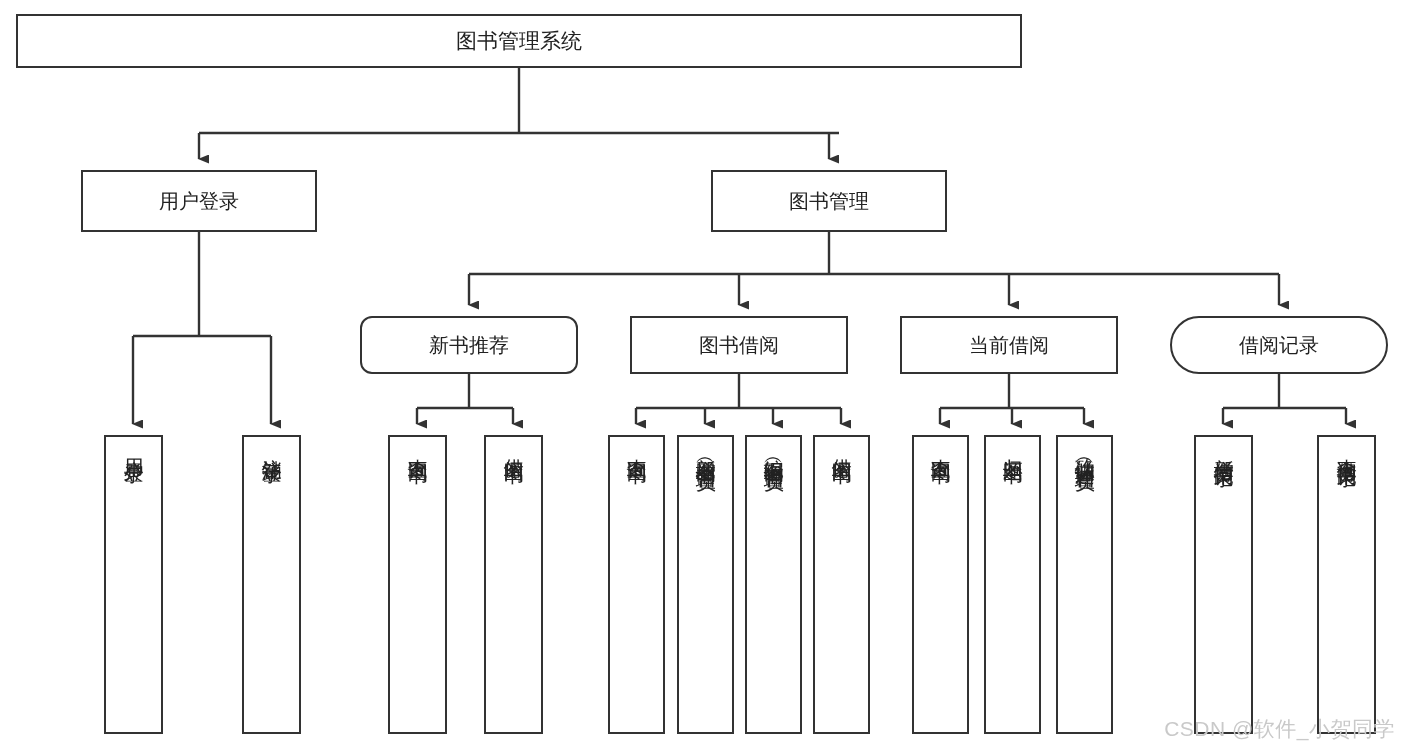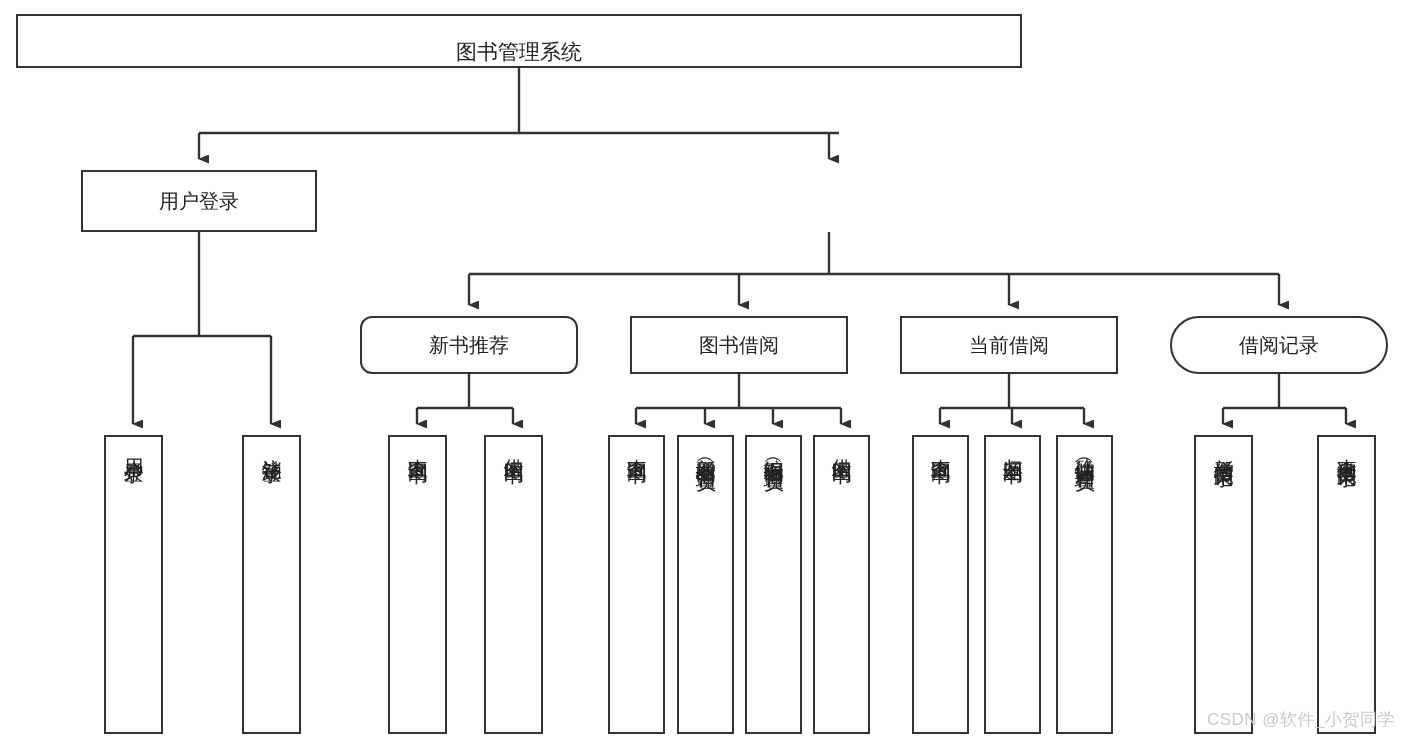--- a/index.html
+++ b/index.html
@@ -45,22 +45,22 @@
     text-orientation:upright;
     letter-spacing:2px;
     line-height:1.08;
     white-space:nowrap;
     display:block;
   }
   .htext{ white-space:nowrap; }
   .watermark{
     position:absolute;
     right:10px;
-    bottom:16px;
-    font-size:17px;
+    bottom:4px;
+    font-size:21px;
     color:#c9c9c9;
     z-index:5;
     white-space:nowrap;
     letter-spacing:0.5px;
   }
 </style>
 </head>
 <body>
 
 <div id="canvas">
@@ -108,26 +108,29 @@
       <path d="M1012,408 L1012,424" marker-end="url(#arw)"></path>
       <path d="M1084,408 L1084,424" marker-end="url(#arw)"></path>
 
       <path d="M1279,374 L1279,408"></path>
       <path d="M1223,408 L1346,408"></path>
       <path d="M1223,408 L1223,424" marker-end="url(#arw)"></path>
       <path d="M1346,408 L1346,424" marker-end="url(#arw)"></path>
     </g>
   </svg>
 
-  <div class="node root" id="n-root" style="left: 16px; top: 14px; width: 1006px; height: 54px; align-items: flex-end;">
+  <div class="node root" id="n-root" style="left: 16px; top: 14px; width: 1006px; height: 54px;">
     <span class="htext">图书管理系统</span>
   </div>
 
   <div class="node lvl2" id="n-l2-0" style="left: 81px; top: 170px; width: 236px; height: 62px;">
     <span class="htext">用户登录</span>
+  </div>
+  <div class="node lvl2" id="n-l2-1" style="left: 711px; top: 170px; width: 236px; height: 62px;">
+    <span class="htext">图书管理</span>
   </div>
 
   <div class="node lvl3" id="n-l3-0" style="left: 360px; top: 316px; width: 218px; height: 58px; border-radius: 12px;">
     <span class="htext">新书推荐</span>
   </div>
   <div class="node lvl3" id="n-l3-1" style="left: 630px; top: 316px; width: 218px; height: 58px;">
     <span class="htext">图书借阅</span>
   </div>
   <div class="node lvl3" id="n-l3-2" style="left: 900px; top: 316px; width: 218px; height: 58px;">
     <span class="htext">当前借阅</span>

